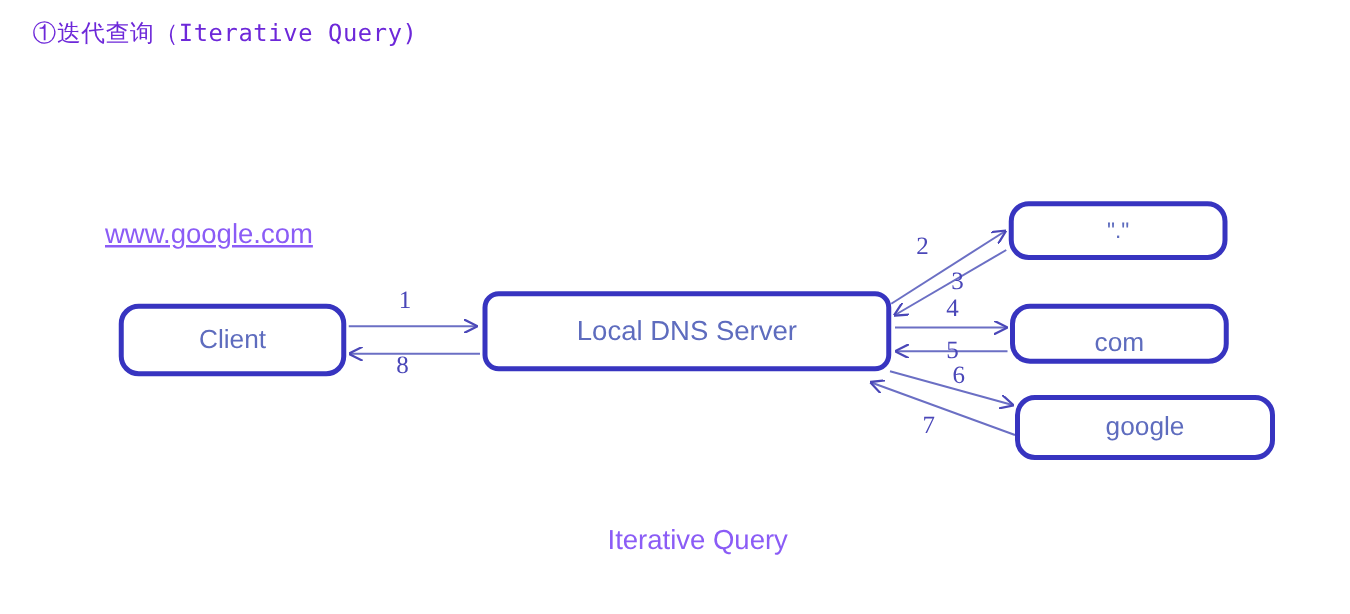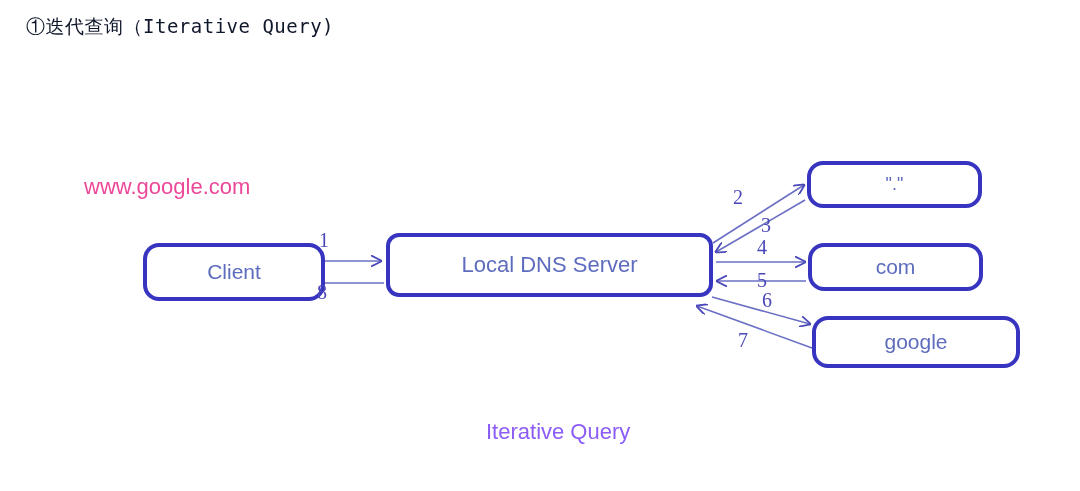--- a/index.html
+++ b/index.html
@@ -20,53 +20,54 @@
     top: 0;
     width: 1080px;
     height: 491px;
   }
   .title {
     position: absolute;
     left: 26px;
     top: 14px;
     font-family: "DejaVu Sans Mono", "Liberation Mono", monospace;
     font-size: 19px;
-    color: #0f172a;
+    color: #6d28d9;
     letter-spacing: 0.5px;
     white-space: pre;
     text-align: center;
   }
   .node {
     position: absolute;
     box-sizing: border-box;
     border: 4px solid #3734c0;
     border-radius: 16px;
     background: #ffffff;
     display: flex;
     align-items: center;
     justify-content: center;
     color: #5e6cbe;
     font-size: 21px;
     font-family: "Liberation Sans", sans-serif;
     z-index: 3;
   }
-  #node-client   { left: 95px;  top: 243px; width: 182px; height: 58px; margin-left: 48px; }
+  #node-client   { left: 95px;  top: 243px; width: 182px; height: 58px; }
   #node-dns      { left: 386px; top: 233px; width: 327px; height: 64px; font-size: 22px; border-radius: 13px; }
   #node-root     { left: 807px; top: 161px; width: 175px; height: 47px; font-size: 18px; }
-  #node-com      { left: 808px; top: 243px; width: 175px; height: 48px; }
+  #node-com      { left: 808px; top: 243px; width: 175px; height: 48px; align-items: flex-end; }
   #node-google   { left: 812px; top: 316px; width: 208px; height: 52px; }
 
   .label-url {
     position: absolute;
     left: 84px;
     top: 174px;
     font-size: 22px;
-    color: #ec4899;
+    color: #8b5cf6;
     font-family: "Liberation Sans", sans-serif;
     z-index: 3;
+    text-decoration: underline;
   }
   .caption {
     position: absolute;
     left: 486px;
     top: 419px;
     font-size: 22px;
     color: #8b5cf6;
     font-family: "Liberation Sans", sans-serif;
     z-index: 3;
   }

